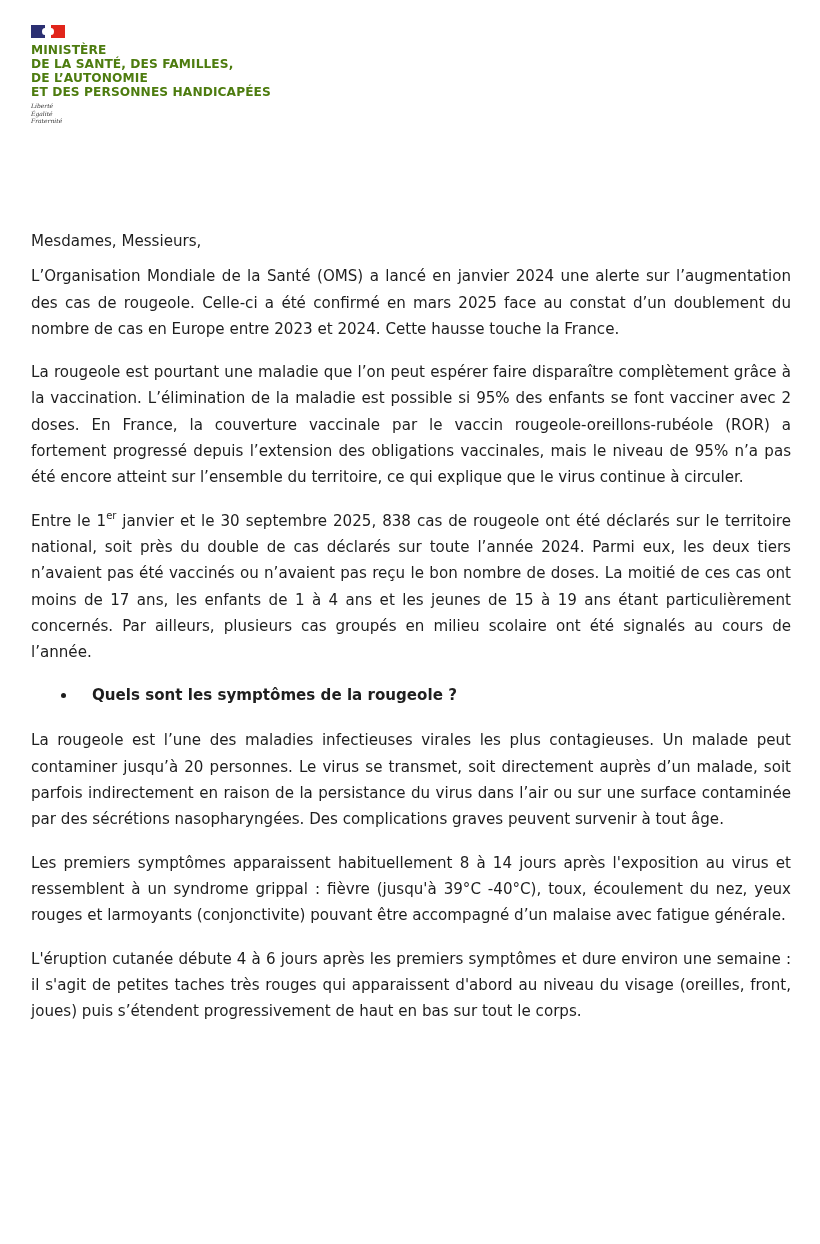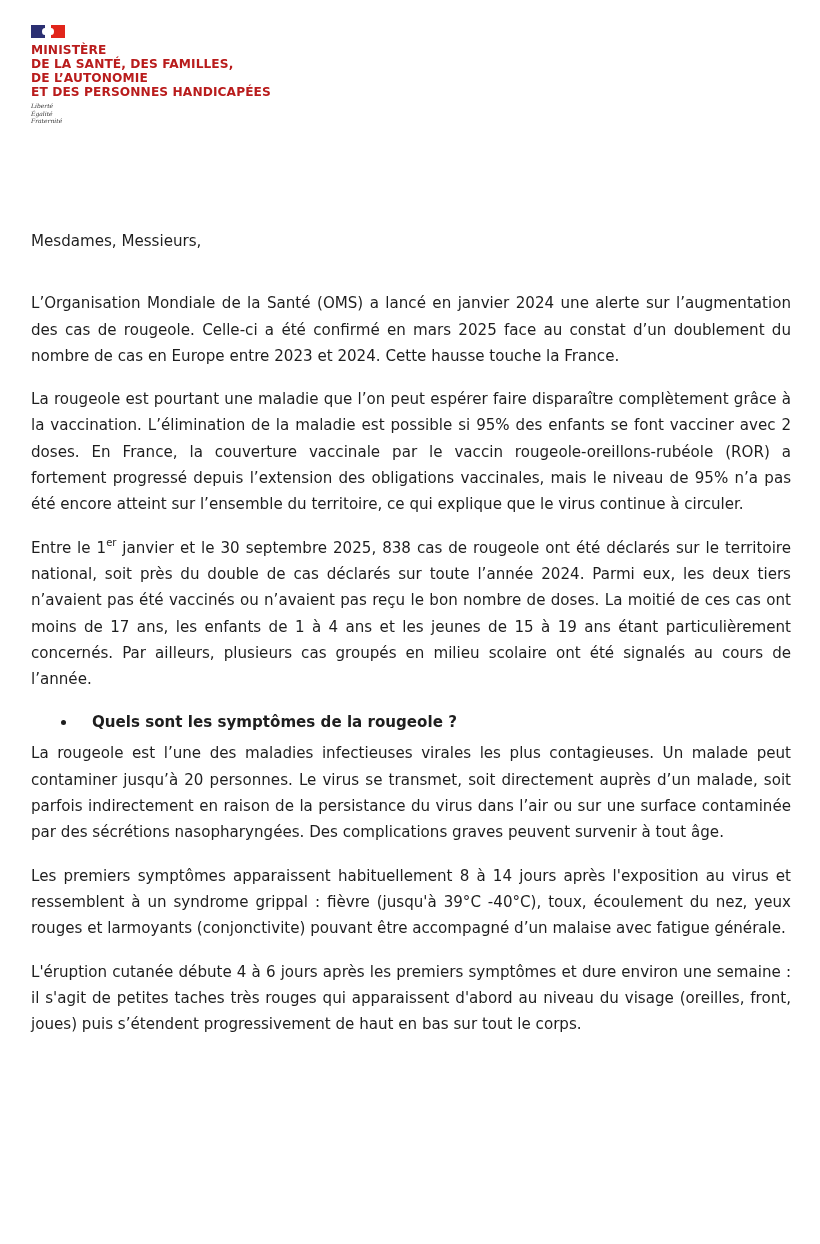--- a/index.html
+++ b/index.html
@@ -58,21 +58,21 @@
     height: 7px;
     background: #ffffff;
     border-radius: 0 50% 50% 0;
   }
   .ministry {
     font-family: "DejaVu Sans", sans-serif;
     font-weight: bold;
     font-size: 12.2px;
     line-height: 14px;
     letter-spacing: 0.1px;
-    color: #b91c1c;
+    color: #4d7c0f;
     margin: 0;
   }
   .ministry div { white-space: nowrap; }
   .motto {
     margin-top: 3px;
     font-family: "DejaVu Serif", serif;
     font-style: italic;
     font-size: 6px;
     line-height: 7.5px;
     color: #333;
@@ -83,34 +83,34 @@
     top: 228px;
     width: 760px;
     font-size: 15.1px;
     line-height: 26.3px;
   }
   .content p {
     margin: 0 0 17px 0;
     text-align: justify;
   }
   .content p.salutation {
-    margin-bottom: 36px;
+    margin-bottom: 9px;
   }
   sup.ord {
     font-size: 10px;
     vertical-align: top;
     line-height: 1;
     position: relative;
     top: 3px;
   }
   .bullet-heading {
     display: flex;
     align-items: center;
     font-weight: bold;
-    margin: 0 0 5px 0;
+    margin: 0 0 19px 0;
     height: 26px;
   }
   .bullet-heading .dot {
     width: 5px;
     height: 5px;
     border-radius: 50%;
     background: #1e1e1e;
     margin-left: 30px;
     margin-right: 26px;
   }

